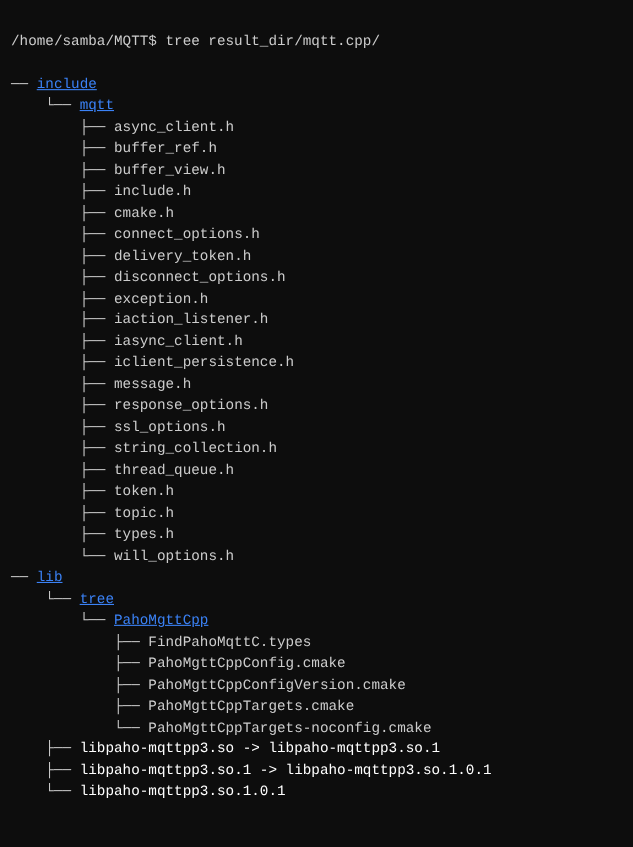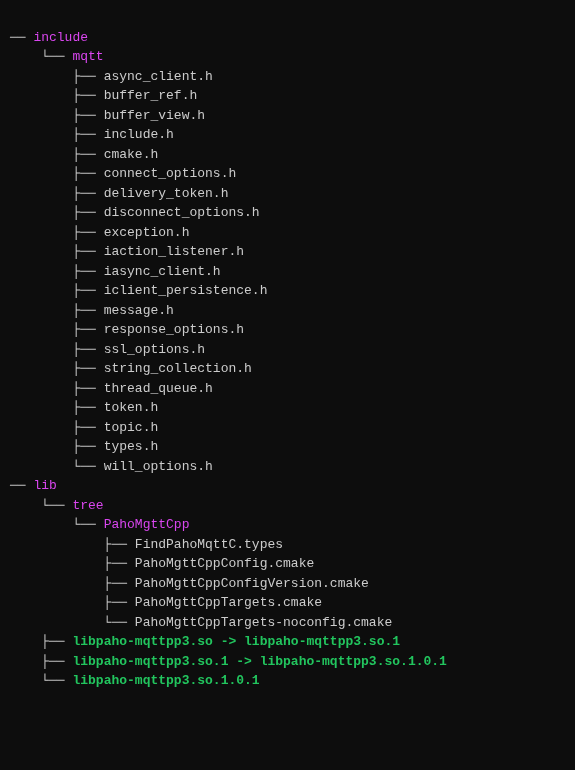--- a/index.html
+++ b/index.html
@@ -14,28 +14,30 @@
       font-size: 13px;
       line-height: 1.5;
       width: 575px;
       min-height: 770px;
       padding: 8px 10px;
       overflow-x: hidden;
     }
     .terminal {
       white-space: pre;
     }
-    .cyan { color: #d946ef; }
+    .cyan { color: #3b82f6; text-decoration: underline; }
     .white { color: #cccccc; }
-    .blue { color: #22c55e; font-weight: bold; }
+    .blue { color: #ffffff; }
   </style>
 </head>
 <body>
 
 <div class="terminal">
+<span class="white">/home/samba/MQTT$ tree result_dir/mqtt.cpp/
+</span>
 <span id="tree-container"><span>── <span class="cyan">include</span>
 </span><span>    └── <span class="cyan">mqtt</span>
 </span><span>        ├── <span class="white">async_client.h</span>
 </span><span>        ├── <span class="white">buffer_ref.h</span>
 </span><span>        ├── <span class="white">buffer_view.h</span>
 </span><span>        ├── <span class="white">include.h</span>
 </span><span>        ├── <span class="white">cmake.h</span>
 </span><span>        ├── <span class="white">connect_options.h</span>
 </span><span>        ├── <span class="white">delivery_token.h</span>
 </span><span>        ├── <span class="white">disconnect_options.h</span>

